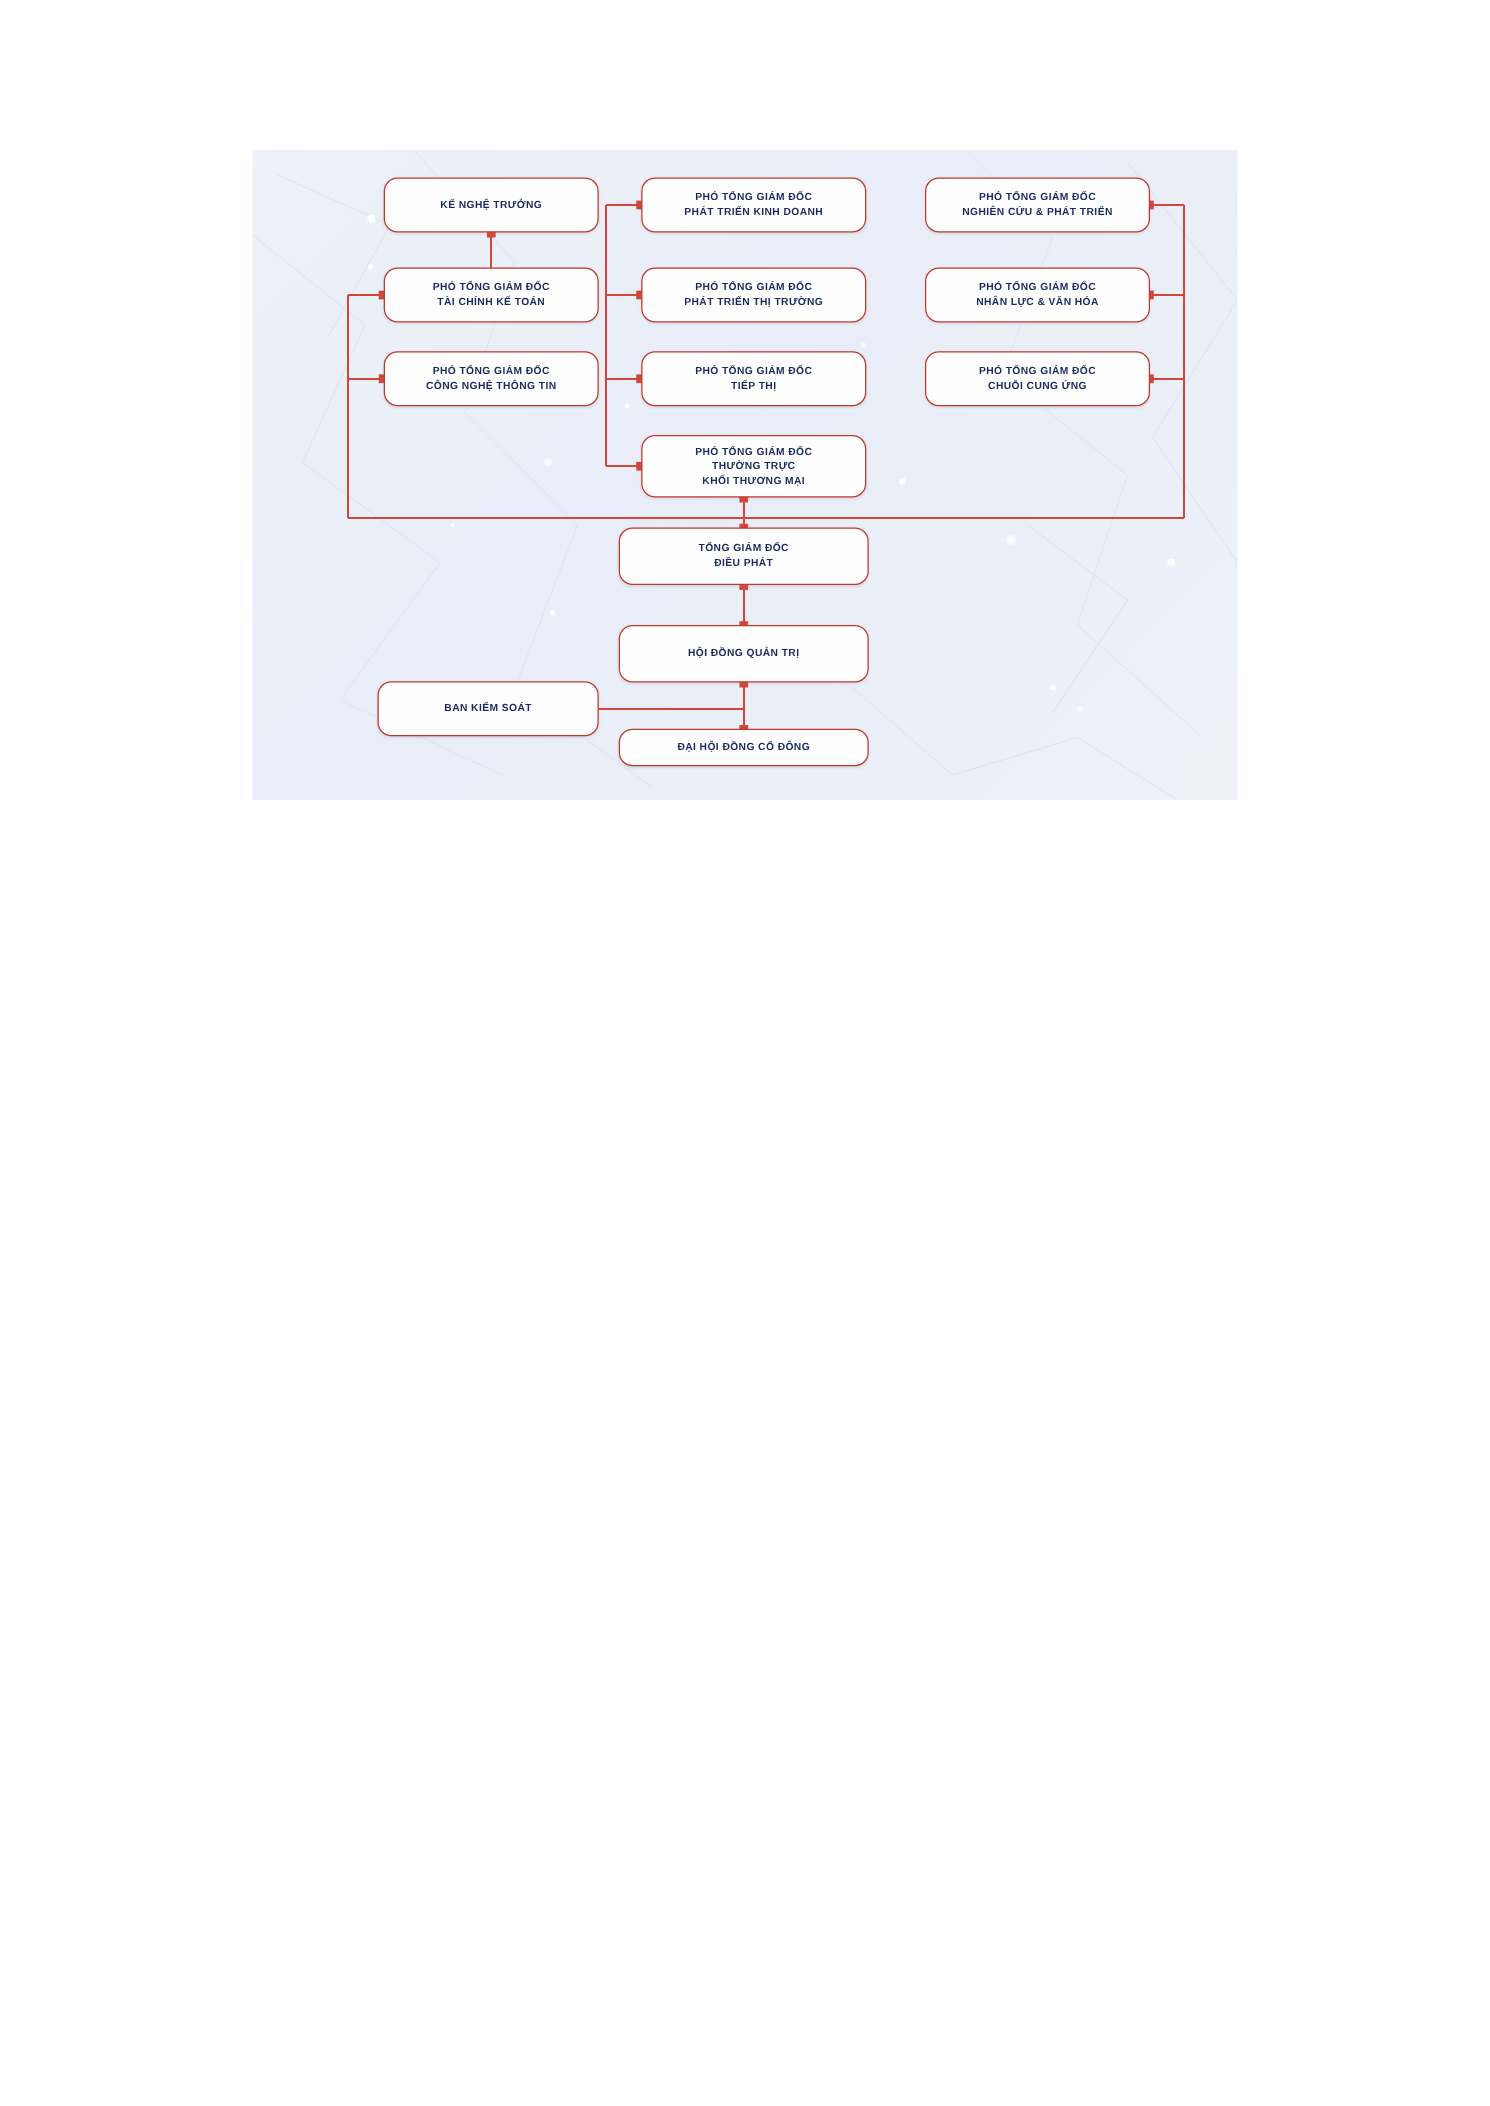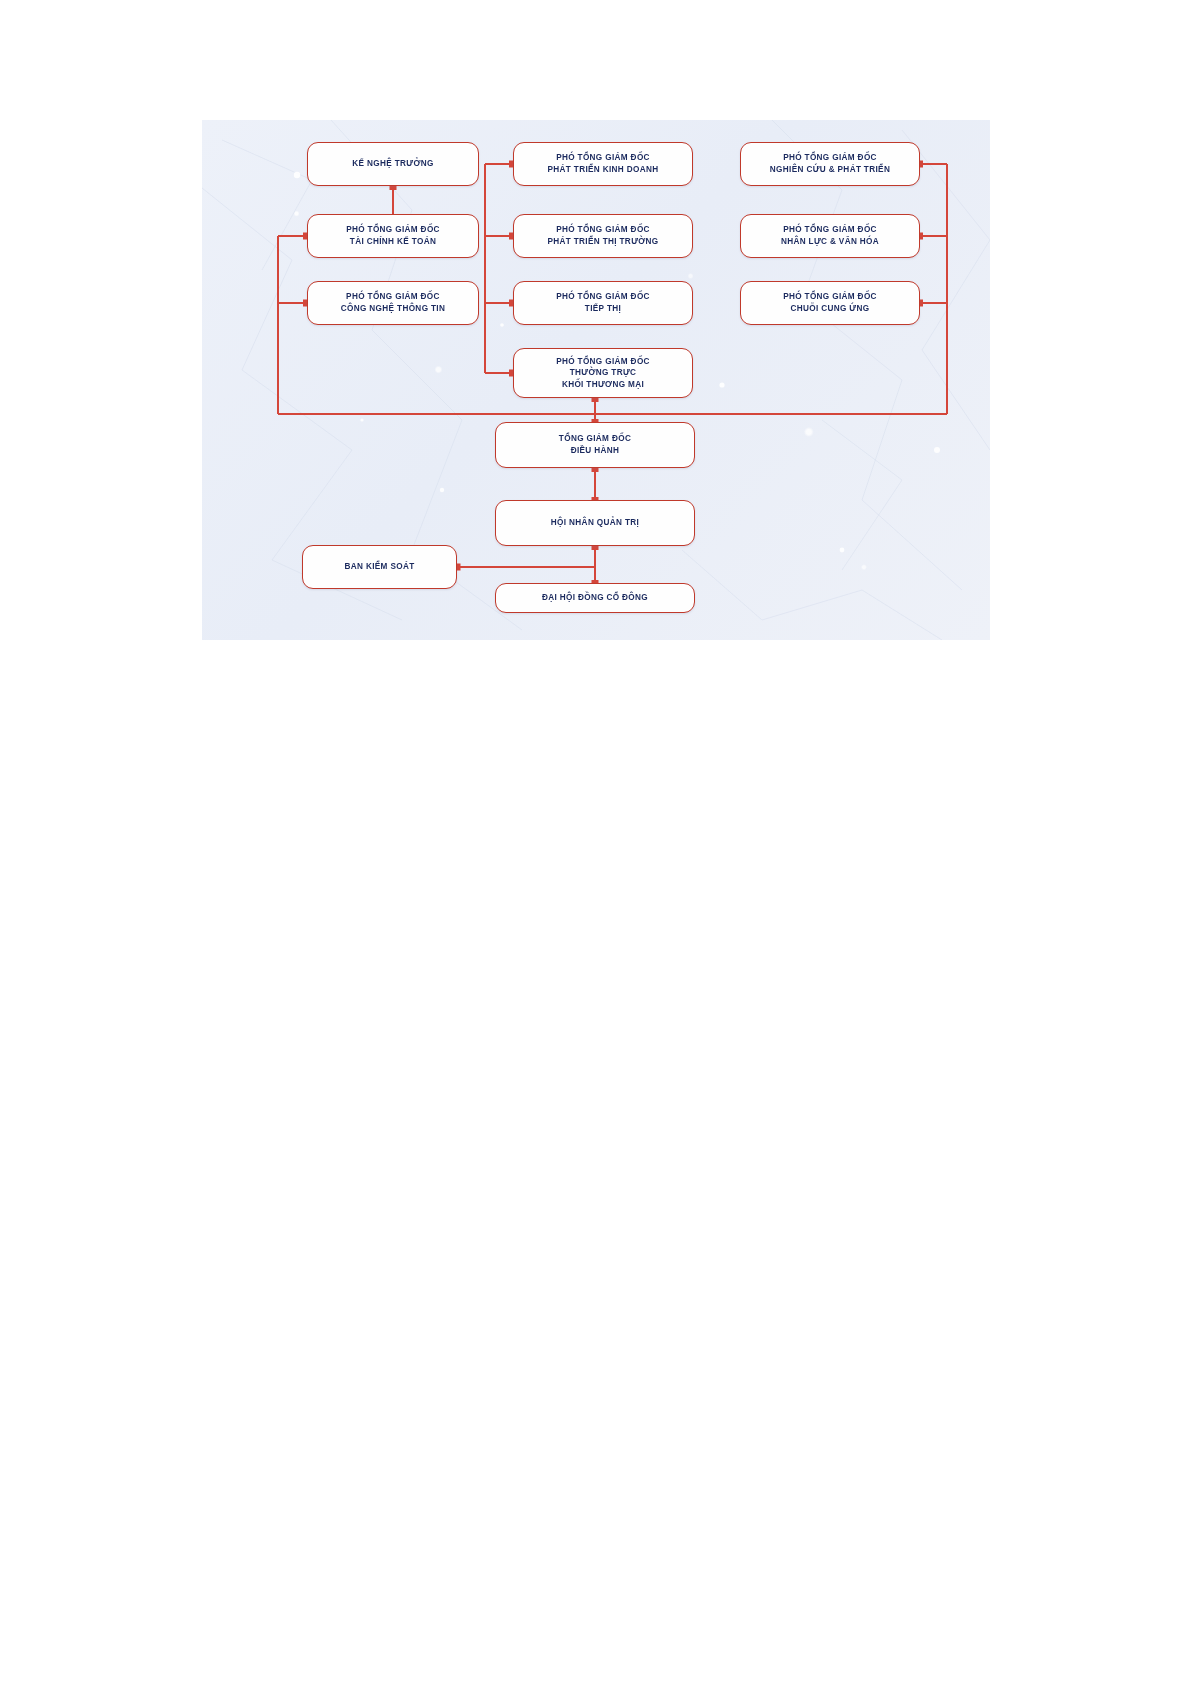--- a/index.html
+++ b/index.html
@@ -204,28 +204,28 @@
 NHÂN LỰC &amp; VĂN HÓA</span>
   </div>
 
   <div class="node" style="left:538px; top:161px; width:180px; height:44px;">
     <span class="lbl">PHÓ TỔNG GIÁM ĐỐC
 CHUỖI CUNG ỨNG</span>
   </div>
 
   <div class="node" style="left:293px; top:302px; width:200px; height:46px;">
     <span class="lbl">TỔNG GIÁM ĐỐC
-ĐIỀU HÀNH</span>
+ĐIỀU PHÁT</span>
   </div>
 
   <div class="node" style="left:293px; top:380px; width:200px; height:46px;">
-    <span class="lbl">HỘI NHÂN QUẢN TRỊ</span>
-  </div>
-
-  <div class="node" style="left:100px; top:425px; width:155px; height:44px;text-align:center;">
+    <span class="lbl">HỘI ĐỒNG QUẢN TRỊ</span>
+  </div>
+
+  <div class="node" style="left:100px; top:425px; width:177px; height:44px;text-align:center;">
     <span class="lbl">BAN KIỂM SOÁT</span>
   </div>
 
   <div class="node" style="left:293px; top:463px; width:200px; height:30px;">
     <span class="lbl">ĐẠI HỘI ĐỒNG CỔ ĐÔNG</span>
   </div>
 
 </div>
 
 </body></html>

